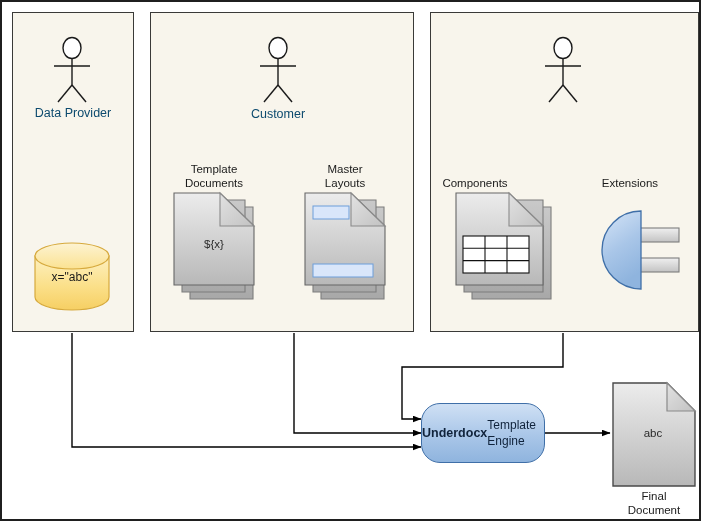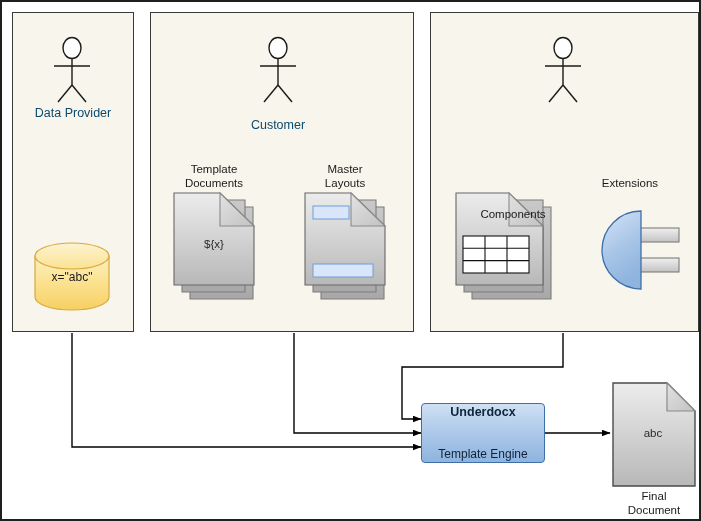--- a/index.html
+++ b/index.html
@@ -31,24 +31,24 @@
     font-size:11.5px;
     color:#1a1a1a;
     line-height:14px;
     white-space:pre-line;
   }
   .svg-layer{position:absolute;left:0;top:0;width:701px;height:521px;}
   .engine-box{
     position:absolute;
     box-sizing:border-box;
     border:1.2px solid #3f6fa8;
-    border-radius:4px;
+    border-radius:19px;
     background:linear-gradient(180deg,#cfe0f4 0%,#a9c6e8 55%,#8fb4de 100%);
-    display:flex;flex-direction:column;
-    align-items:center;justify-content:space-between;
+    display:flex;
+    align-items:center;justify-content:flex-end;
     font-size:12.5px;color:#10233b;
     line-height:16px;
   }
   .engine-title{font-weight:bold;font-size:12.5px;}
   .engine-sub{font-weight:normal;font-size:12px;}
   .cyl-text{
     position:absolute;text-align:center;
     font-size:12px;color:#1a1a1a;width:100%;
   }
   .doc-text{
@@ -176,30 +176,30 @@
 
     <path fill="none" stroke="#000000" stroke-width="1.4" marker-end="url(#arrowhead)" d="M292 331 L292 431 L419 431"></path>
 
     <path fill="none" stroke="#000000" stroke-width="1.4" marker-end="url(#arrowhead)" d="M561 331 L561 365 L400 365 L400 417 L419 417"></path>
 
     <path fill="none" stroke="#000000" stroke-width="1.4" marker-end="url(#arrowhead)" d="M543 431 L608 431"></path>
   </svg>
 
   <div class="actor-label" style="left:10px;top:104px;width:122px;">Data Provider</div>
 
-  <div class="actor-label" style="left:216px;top:116px;width:120px;">Customer</div>
+  <div class="actor-label" style="left:216px;top:105px;width:120px;">Customer</div>
 
 
   <div class="item-label" style="left:293px;top:160px;width:100px;">Master
 Layouts</div>
 
   <div class="item-label" style="left:162px;top:160px;width:100px;">Template
 Documents</div>
 
-  <div class="item-label" style="left:456px;top:174px;width:110px;margin-top:31px;">Components</div>
+  <div class="item-label" style="left:418px;top:174px;width:110px;">Components</div>
 
   <div class="item-label" style="left:578px;top:174px;width:100px;">Extensions</div>
 
   <div class="item-label" style="left:602px;top:487px;width:100px;">Final
 Document</div>
 
   <div class="cyl-text" style="left:33px;top:268px;width:74px;">x="abc"</div>
 
   <div class="doc-text" style="left:172px;top:236px;width:80px;">${x}</div>
 

